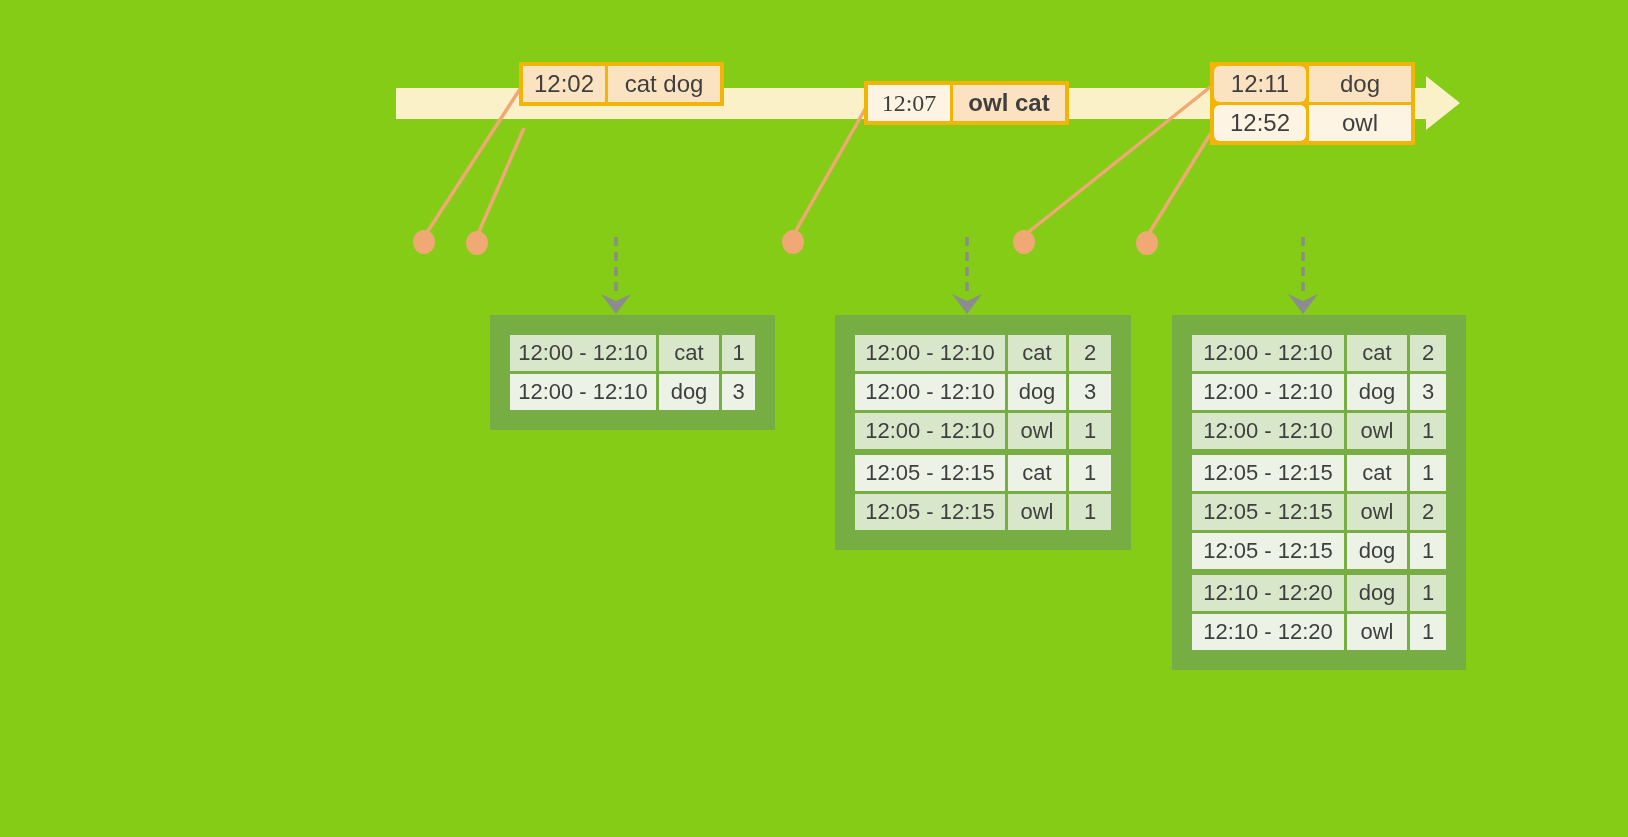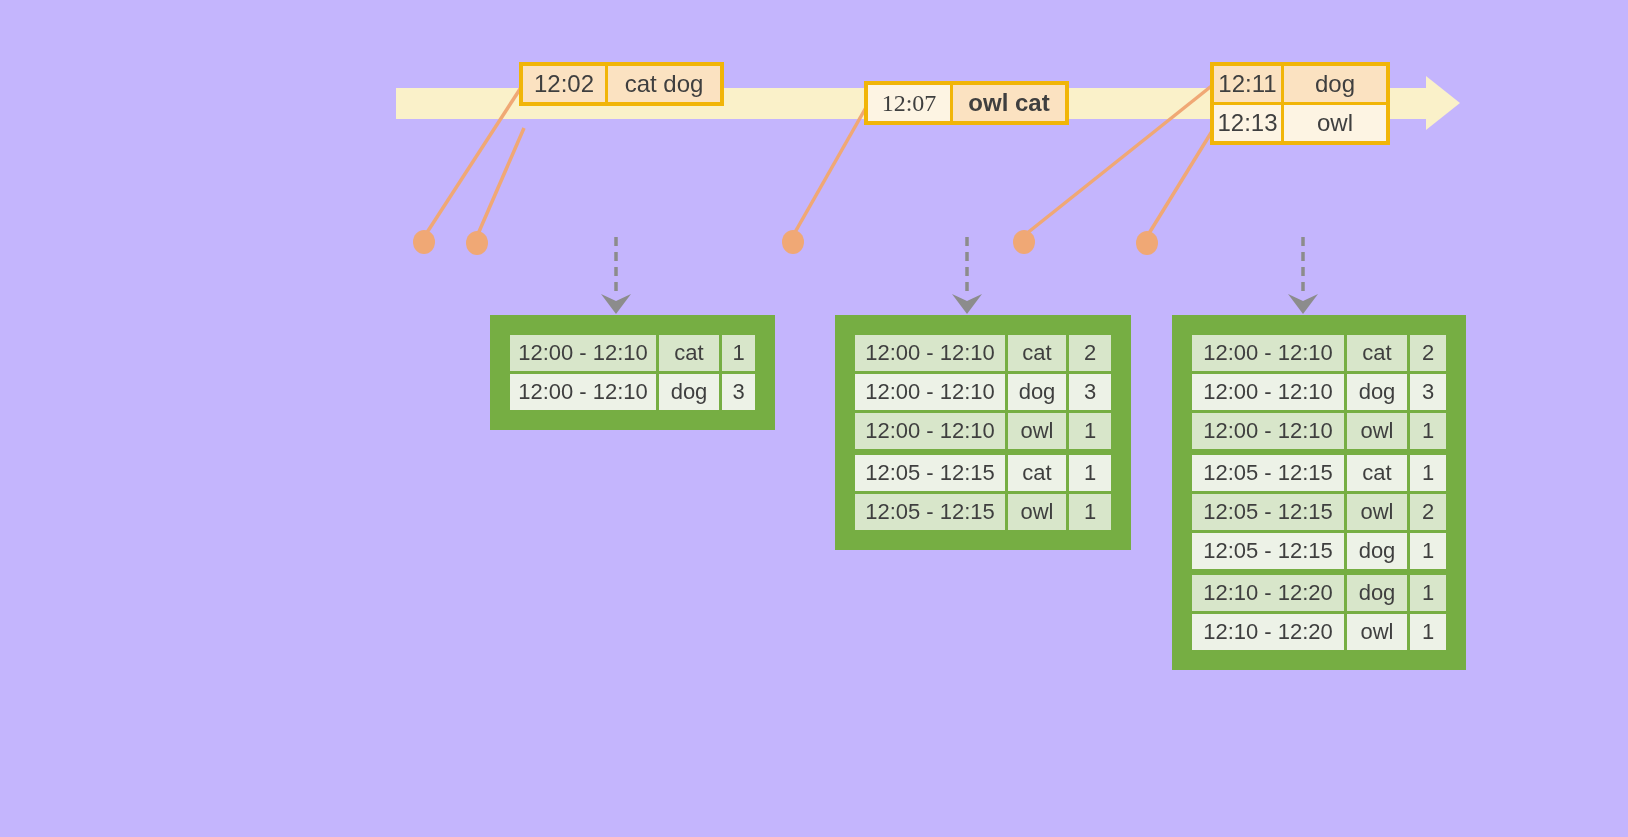--- a/index.html
+++ b/index.html
@@ -1,17 +1,17 @@
 <!DOCTYPE html>
 <html><head>
 <meta charset="utf-8">
 <style>
   html,body { margin:0; padding:0; background:#000; }
   .canvas {
-    position:relative; width:1628px; height:837px; background:#c4b5fd;
+    position:relative; width:1628px; height:837px; background:#84cc16;
     font-family:"Liberation Sans", sans-serif; color:#3f3f3f; overflow:hidden;
   }
   
   .timeline-shaft {
     position:absolute; left:396px; top:88px; width:1030px; height:31px;
     background:#faf1c9; z-index:1;
   }
   .timeline-head {
     position:absolute; left:1426px; top:76px; width:0; height:0; z-index:1;
     border-left:34px solid #faf1c9; border-top:27px solid transparent; border-bottom:27px solid transparent;
@@ -29,21 +29,21 @@
   }
   .event-table .trow { display:flex; gap:3px; }
   .event-table .tcell {
     height:36px; display:flex; align-items:center; justify-content:center;
     font-size:24px;
   }
   .event-table .trow.dark  .tcell { background:#fbe2c1; }
   .event-table .trow.light .tcell { background:#fdf4e3; }
   #events-1 .c-time,#events-2 .c-time { width:82px; }
   #events-1 .c-value,#events-2 .c-value { width:112px; }
-  #events-3 .c-time { width:67px; }
+  #events-3 .c-time { width:92px;border-radius:6px; }
   #events-3 .c-value { width:102px; }
   
   #events-2 .trow .c-time  { background:#fdf4e3;font-family:Liberation Serif, serif; }
   #events-2 .trow .c-value { background:#fbe2c1;font-weight:bold; }
   #events-1 { left:519px; top:62px; }
   #events-2 { left:864px; top:81px; }
   #events-3 { left:1210px; top:62px; }
   
   .result-table {
     position:absolute; z-index:3; background:#76ae43; padding:20px;
@@ -113,21 +113,21 @@
         <div class="tcell c-value">owl cat</div>
       </div>
     </div>
 
   <div class="event-table" id="events-3">
       <div class="trow dark">
         <div class="tcell c-time">12:11</div>
         <div class="tcell c-value">dog</div>
       </div>
       <div class="trow light">
-        <div class="tcell c-time">12:13</div>
+        <div class="tcell c-time">12:52</div>
         <div class="tcell c-value">owl</div>
       </div>
     </div>
 
   <div class="result-table" id="result-1">
       <div class="trow dark">
         <div class="tcell c-window">12:00 - 12:10</div>
         <div class="tcell c-word">cat</div>
         <div class="tcell c-count">1</div>
       </div>

